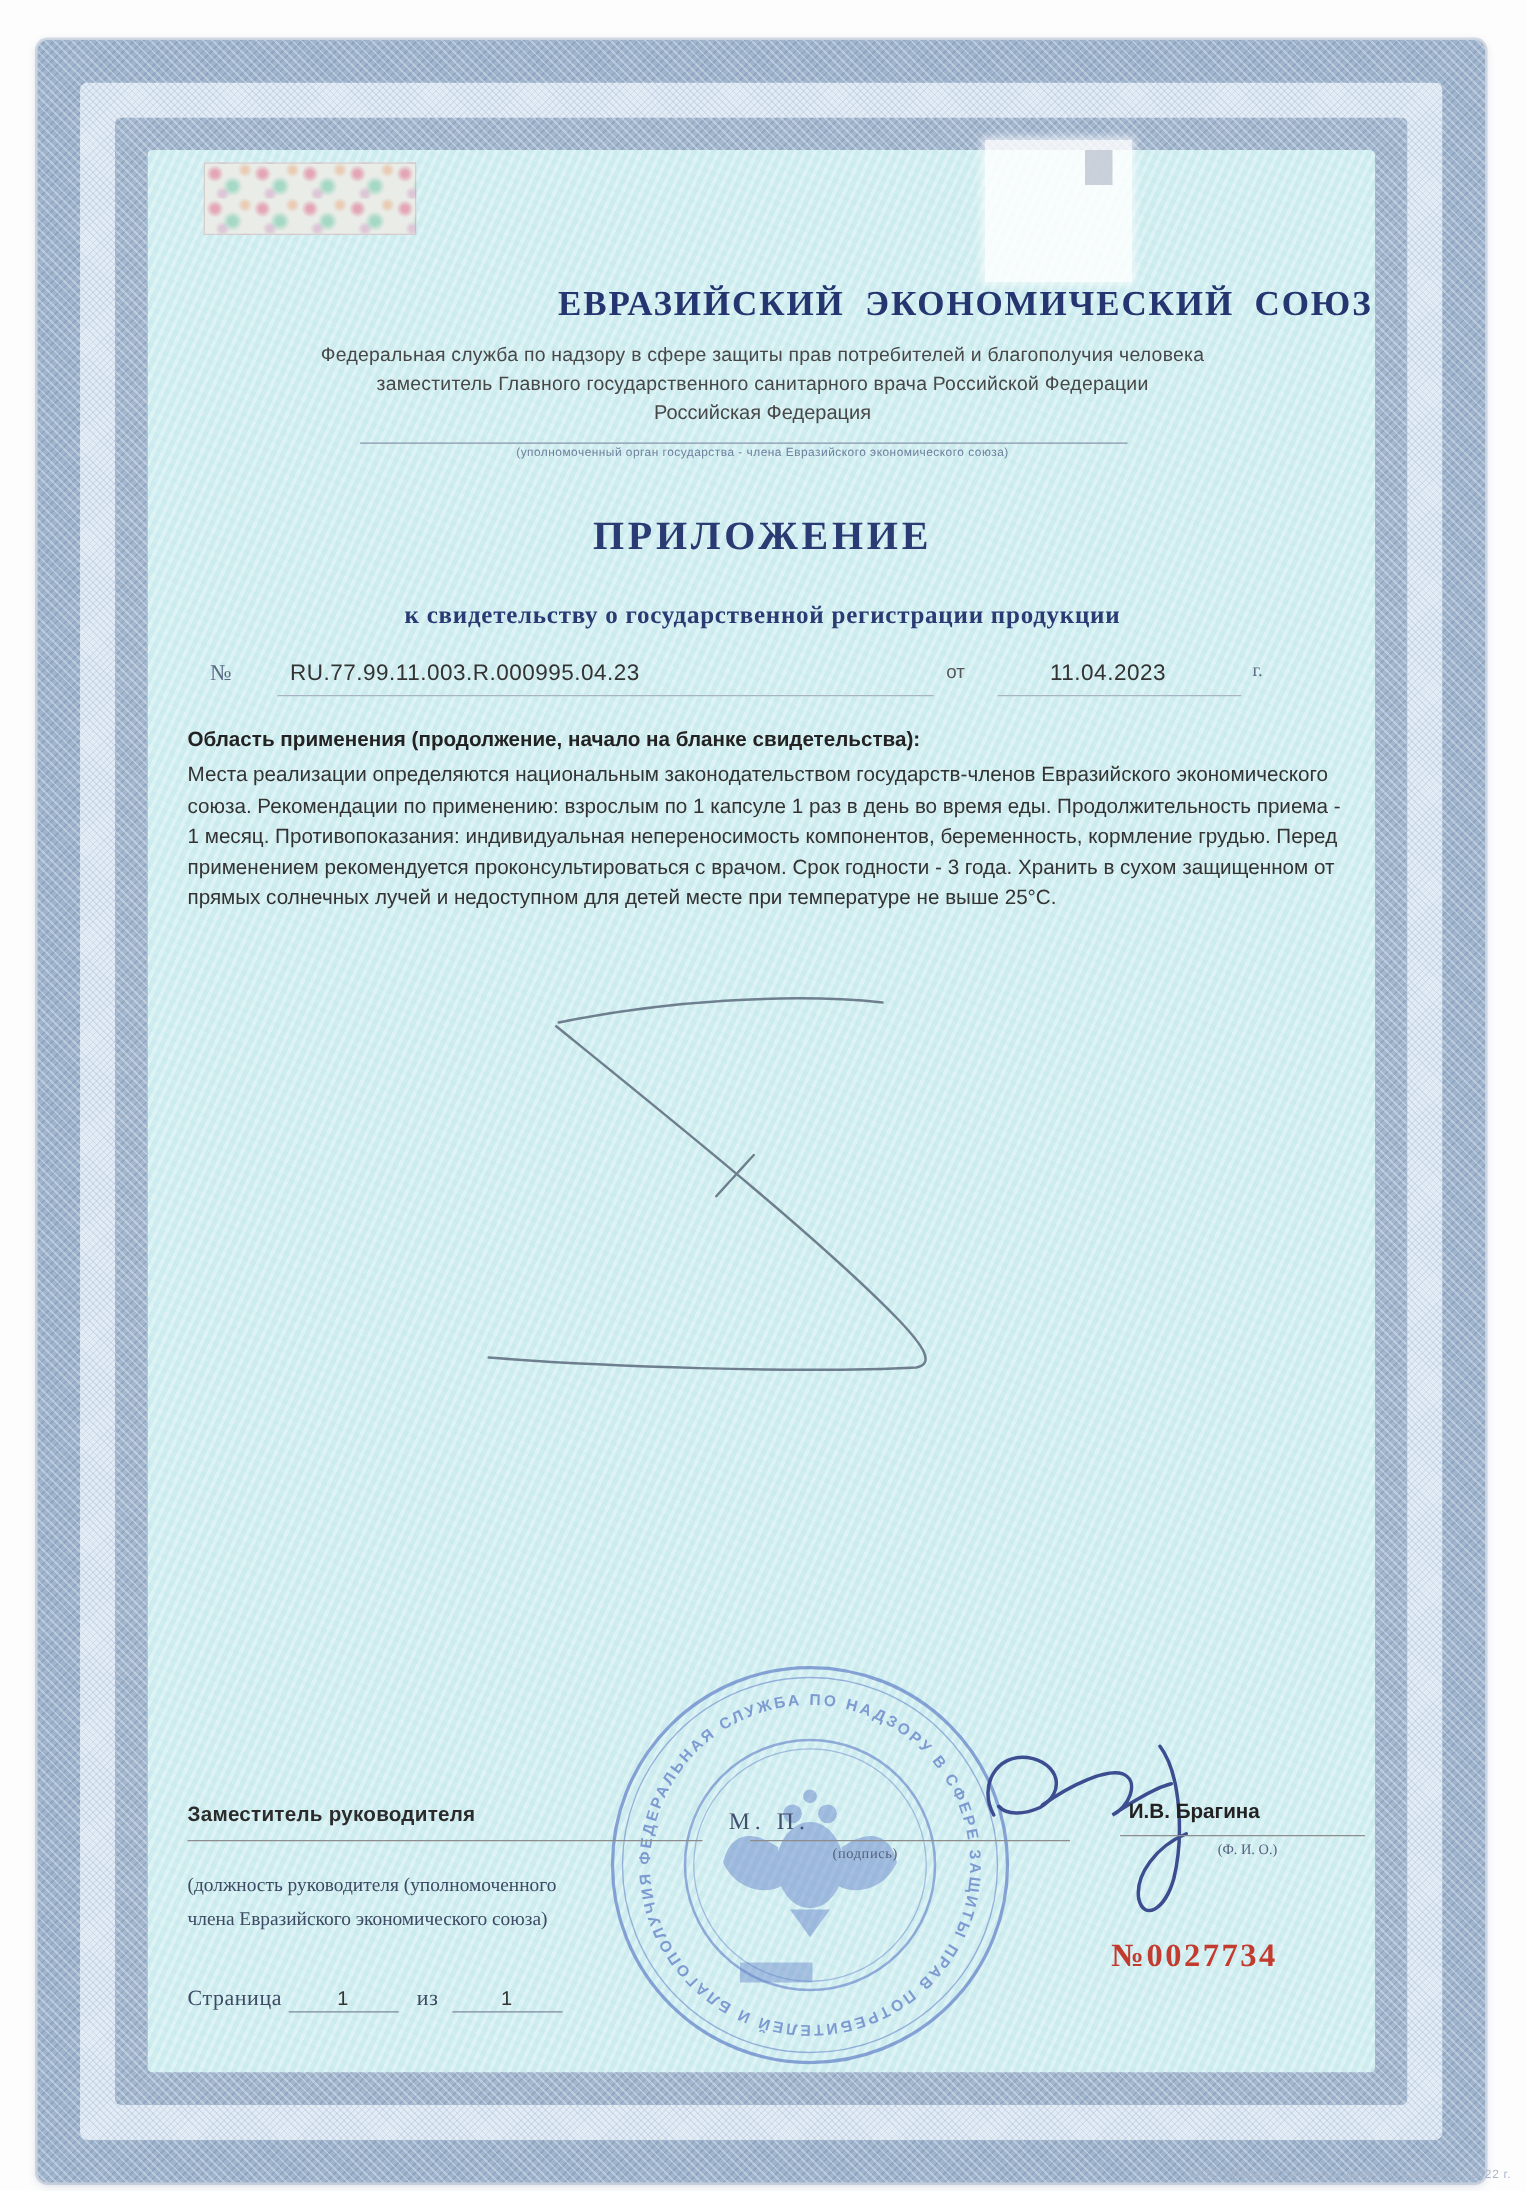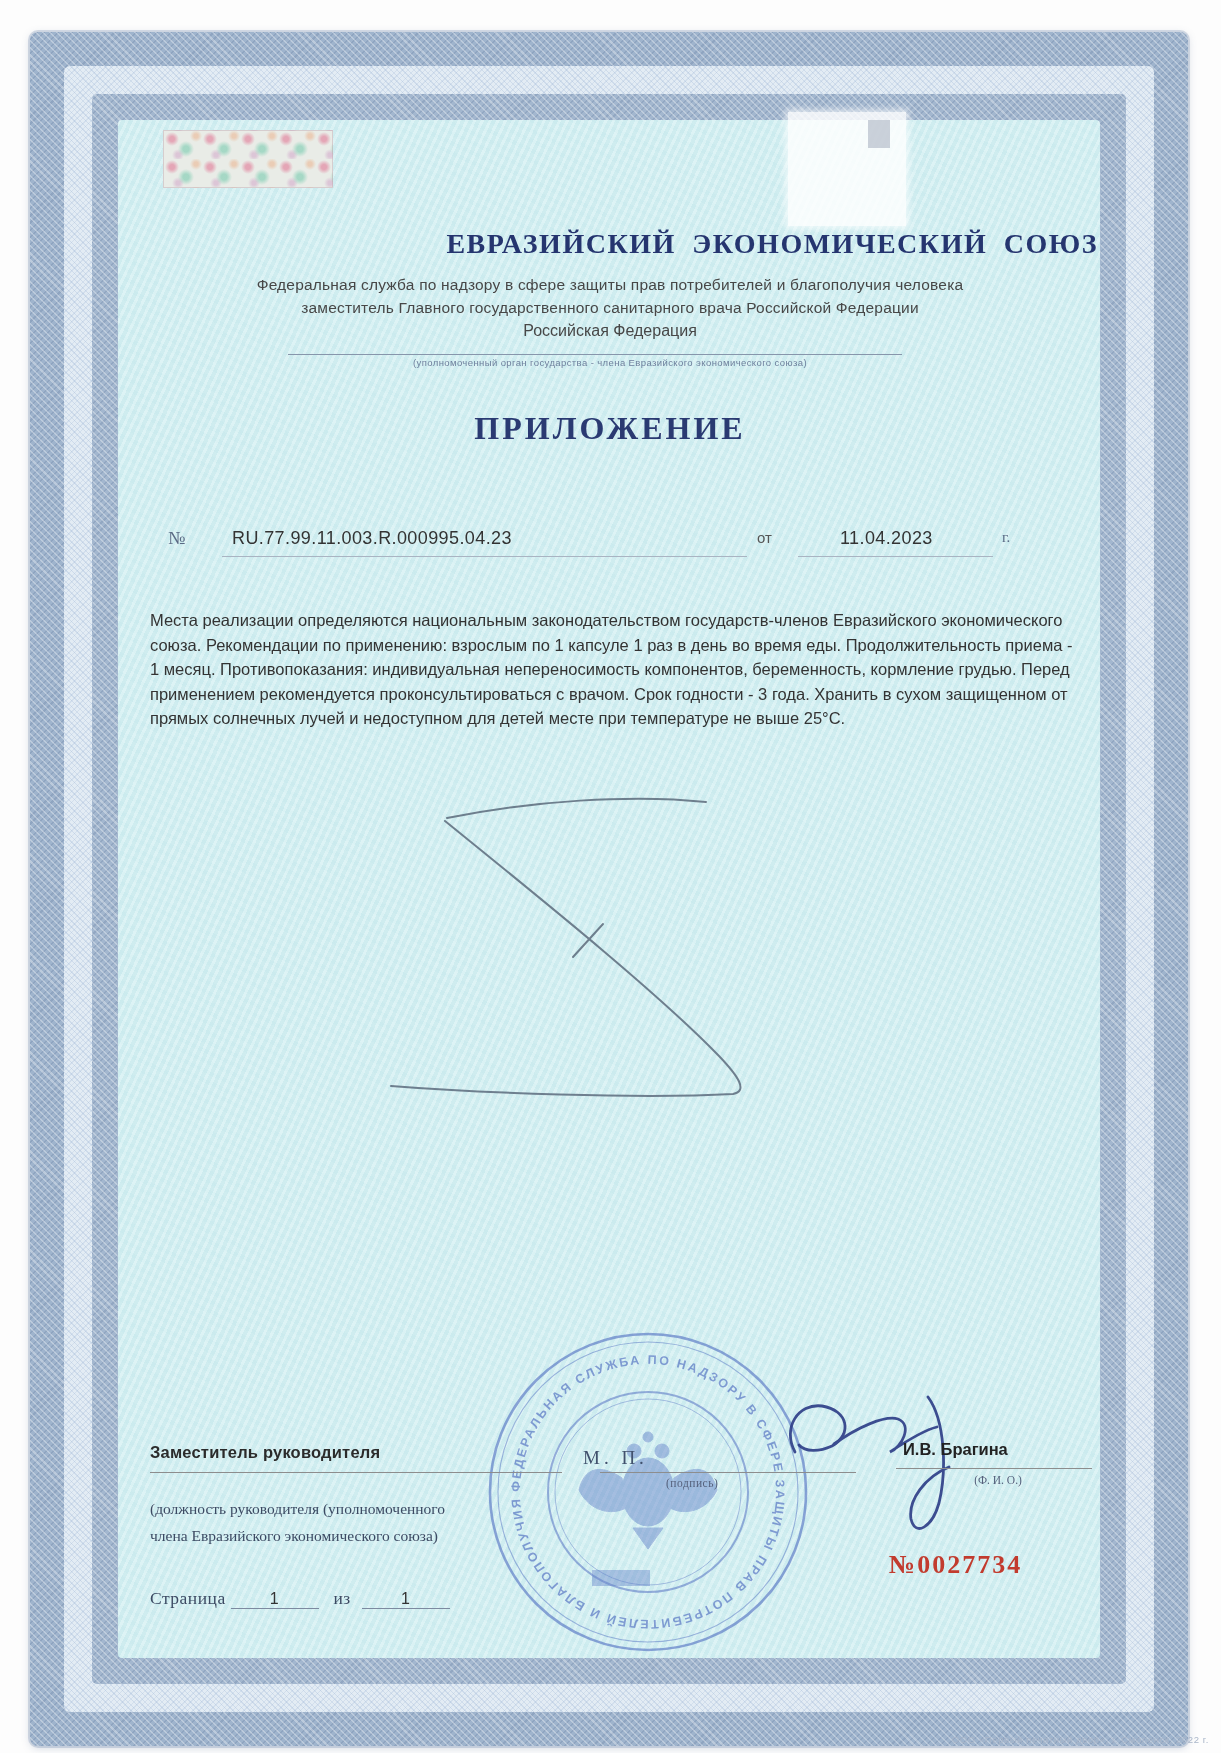--- a/index.html
+++ b/index.html
@@ -134,29 +134,31 @@
   </div>
 
   <div class="centered union-title">ЕВРАЗИЙСКИЙ ЭКОНОМИЧЕСКИЙ СОЮЗ</div>
   <div class="centered auth-line auth1">Федеральная служба по надзору в сфере защиты прав потребителей и благополучия человека</div>
   <div class="centered auth-line auth2">заместитель Главного государственного санитарного врача Российской Федерации</div>
   <div class="centered country">Российская Федерация</div>
   <div class="country-line"></div>
   <div class="centered country-note">(уполномоченный орган государства - члена Евразийского экономического союза)</div>
 
   <div class="centered app-title">ПРИЛОЖЕНИЕ</div>
+  <div class="centered app-subtitle">к свидетельству о государственной регистрации продукции</div>
 
   <div class="num-label">№</div>
   <div class="num-value">RU.77.99.11.003.R.000995.04.23</div>
   <div class="u-num"></div>
   <div class="ot-label">от</div>
   <div class="date-value">11.04.2023</div>
   <div class="u-date"></div>
   <div class="year-suffix">г.</div>
 
+  <div class="scope-heading">Область применения (продолжение, начало на бланке свидетельства):</div>
   <div class="scope-paragraph">Места реализации определяются национальным законодательством государств-членов Евразийского экономического союза. Рекомендации по применению: взрослым по 1 капсуле 1 раз в день во время еды. Продолжительность приема - 1 месяц. Противопоказания: индивидуальная непереносимость компонентов, беременность, кормление грудью. Перед применением рекомендуется проконсультироваться с врачом. Срок годности - 3 года. Хранить в сухом защищенном от прямых солнечных лучей и недоступном для детей месте при температуре не выше 25°С.</div>
 
   <svg class="ink" viewBox="0 0 1221 1753">
     <g fill="none" stroke="#5c6b7c" stroke-width="2" stroke-linecap="round" opacity="0.85">
       <path d="M 447 818 C 530 801 632 794 706 802"></path>
       <path d="M 445 821 C 540 898 657 992 719 1056 C 739 1077 748 1091 733 1094 C 640 1099 478 1093 391 1086"></path>
       <path d="M 573 957 L 603 924"></path>
     </g>
     <g opacity="0.8">
       <circle cx="648" cy="1492" r="158" fill="none" stroke="#4e6cc0" stroke-width="2.6" opacity=".75"></circle>

